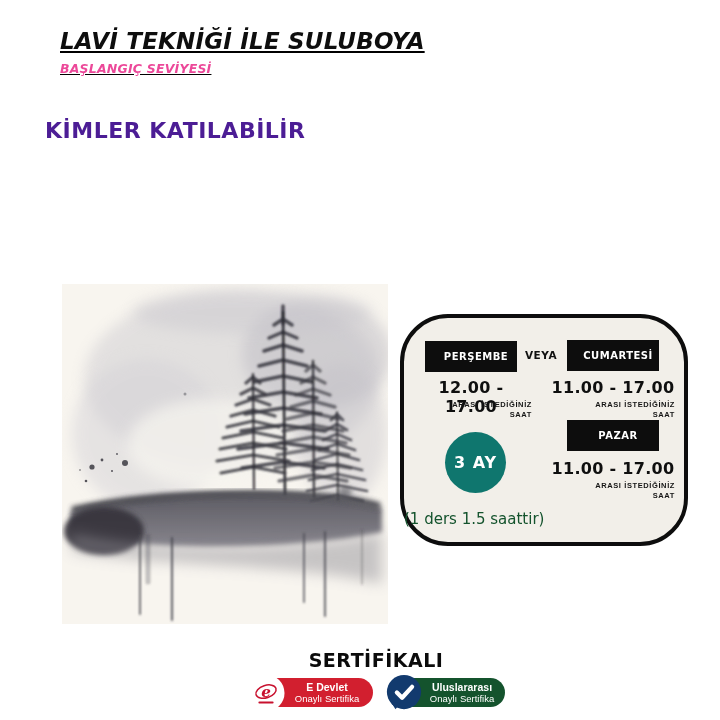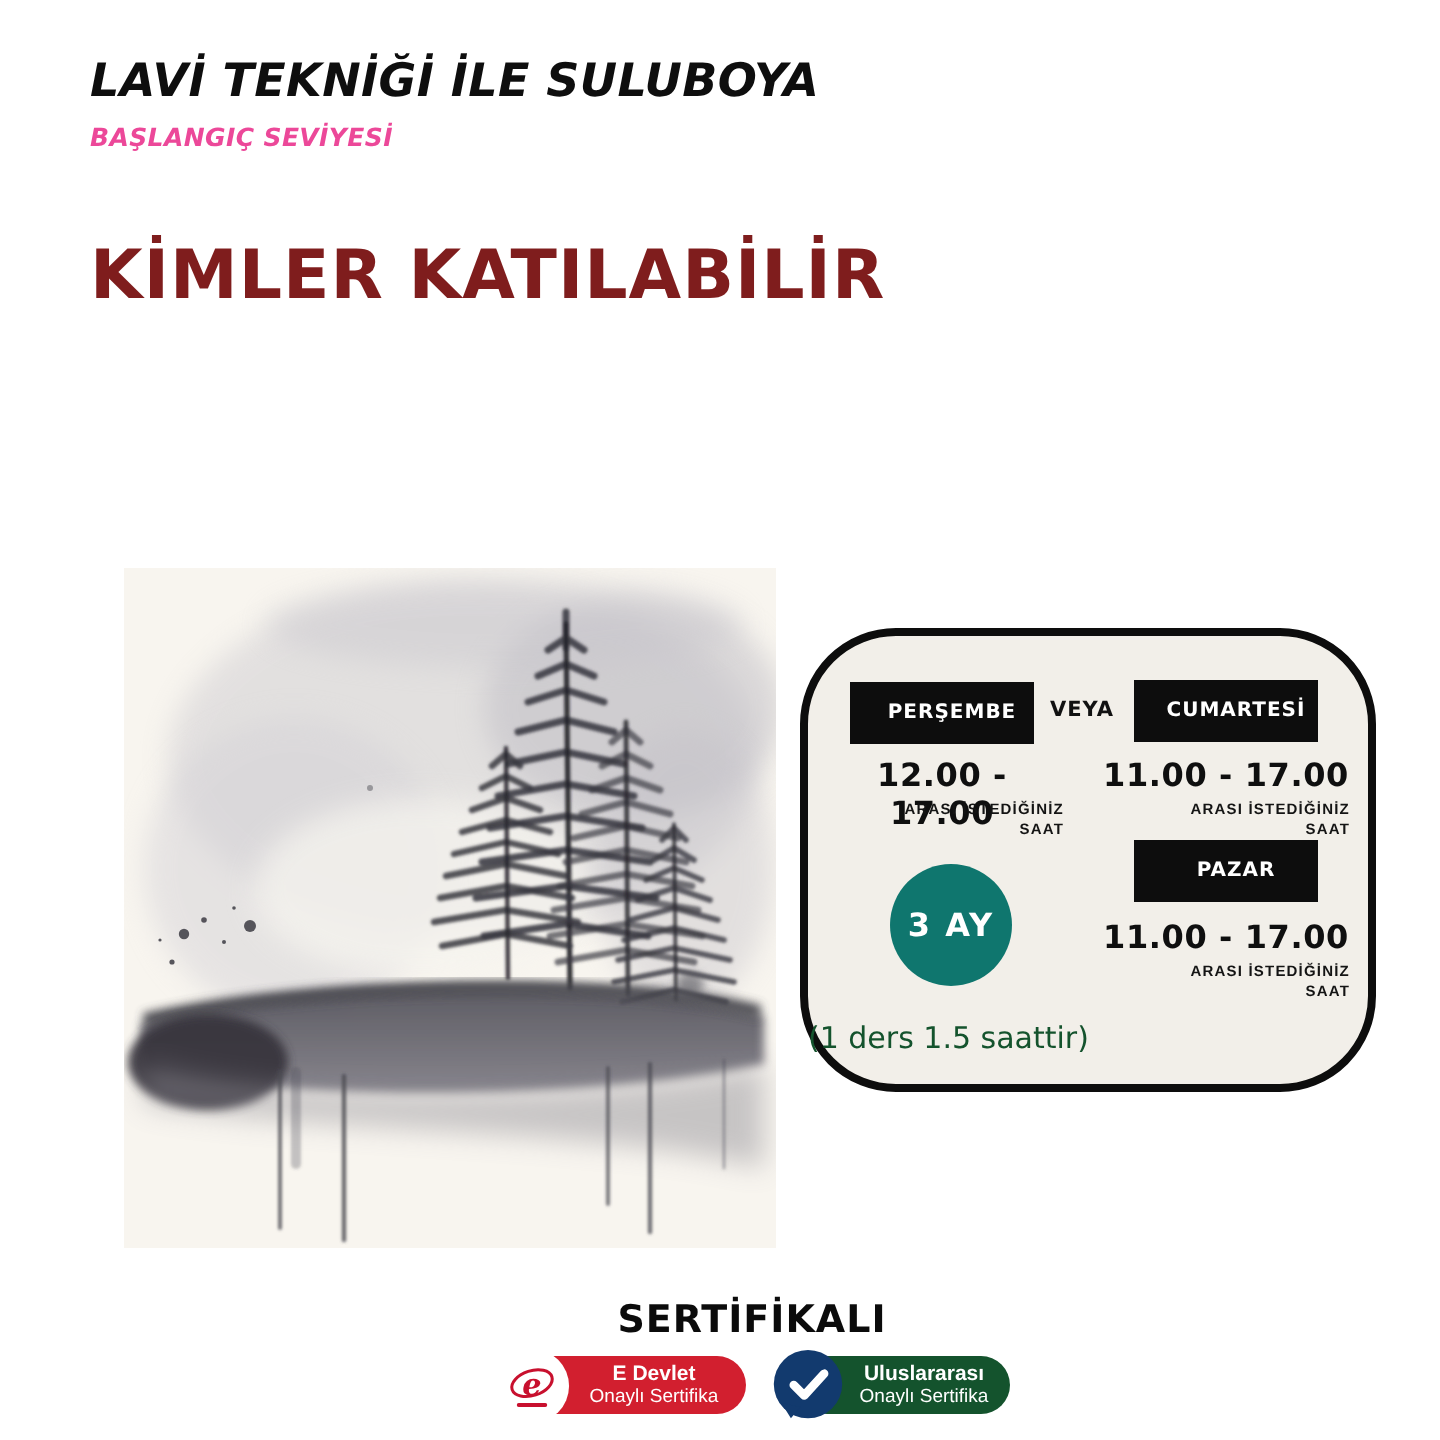--- a/index.html
+++ b/index.html
@@ -2,34 +2,34 @@
 <html><head>
 <meta charset="utf-8">
 <style>
   * { margin:0; padding:0; box-sizing:border-box; }
   html,body { background:#ffffff; }
   .poster {
     position:relative; width:720px; height:720px; background:#ffffff;
     font-family:"Liberation Sans", sans-serif; overflow:hidden;
   }
   
-  .hdr { position:absolute; left:45px; top:28px; }
+  .hdr { position:absolute; left:60px; top:28px;text-decoration:underline; }
   .hdr-title {
     font-family:"DejaVu Sans", sans-serif; font-style:italic; font-weight:bold;
     font-size:23px; color:#0e0e0e; letter-spacing:.2px;
   }
   .hdr-sub {
     font-family:"DejaVu Sans", sans-serif; font-style:italic; font-weight:bold;
     font-size:12.5px; color:#ec4899; margin-top:7px; letter-spacing:.2px;
   }
   
   .aud-heading {
     position:absolute; left:45px; top:118px;
     font-family:"DejaVu Sans", sans-serif; font-weight:bold;
-    font-size:34px; color:#7f1d1d; letter-spacing:.5px;
+    font-size:22px; color:#4c1d95; letter-spacing:.5px;
   }
   .aud-list { position:absolute; left:45px; top:174px; list-style:none; }
   .aud-list li {
     font-size:18.5px; color:#3c3c3c; line-height:33px; letter-spacing:.1px;
   }
   
   .art { position:absolute; left:62px; top:284px; width:326px; height:340px; }
   .art svg { display:block; width:100%; height:100%; }
   
   .card {

